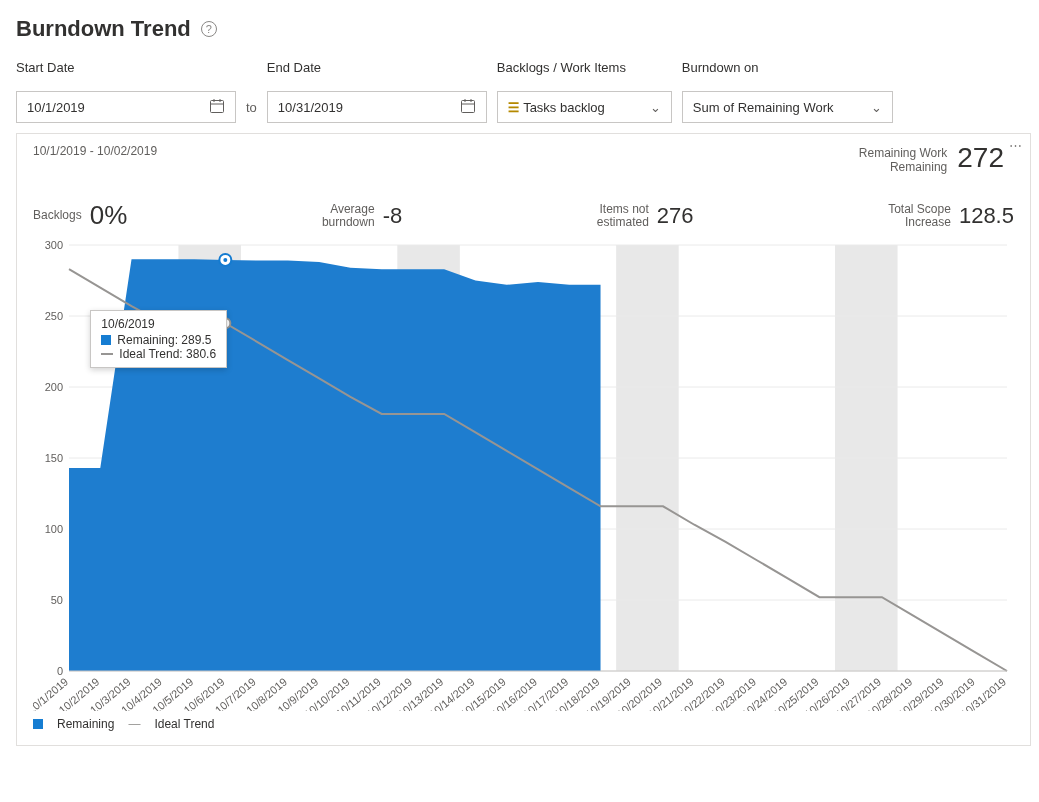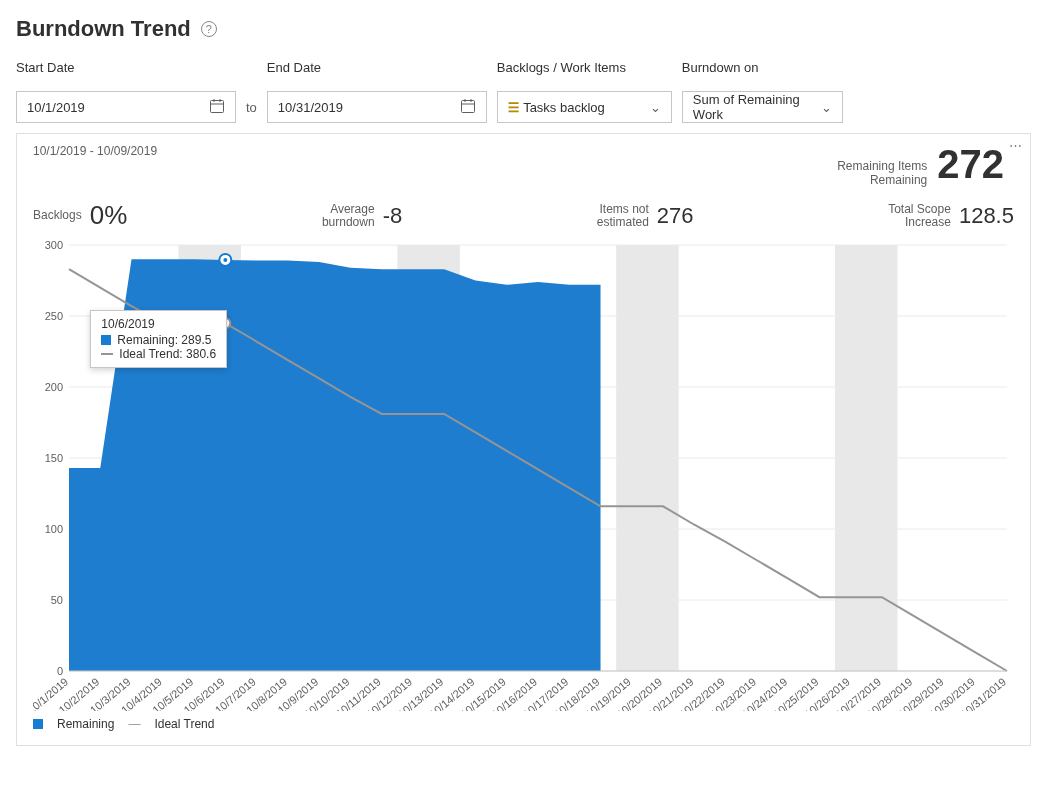--- a/index.html
+++ b/index.html
@@ -36,21 +36,21 @@
   .filter-label { font-size: 13px; color: var(--text); }
   .input-like {
     display: flex; align-items: center; justify-content: space-between;
     gap: 8px; padding: 6px 10px; height: 32px;
     background: #fff; border: 1px solid var(--border);
   }
   .date-input { width: 220px; }
   .to-sep { padding-bottom: 8px; color: var(--muted); }
   .dropdown { cursor: pointer; }
   .dd-backlog { width: 175px; }
-  .dd-burndown { width: 161px; }
+  .dd-burndown { width: 211px; }
   .icon { color: #605e5c; }
   .backlog-glyph { color: #b58900; font-weight: bold; }
 
   .adv-col { display: flex; flex-direction: column; gap: 6px; }
   .checkbox-row { display: flex; align-items: flex-start; gap: 8px; }
   .checkbox {
     width: 18px; height: 18px; background: #0078d4;
     display: flex; align-items: center; justify-content: center;
     color: #fff; font-size: 12px; border-radius: 2px;
   }
@@ -63,21 +63,21 @@
     padding: 10px 16px 14px;
   }
   .card-more { position: absolute; top: 4px; right: 6px; color: #605e5c; letter-spacing: 2px; cursor: pointer; }
   .date-range { font-size: 12px; color: var(--muted); }
 
   .big-metric {
     position: absolute; top: 8px; right: 26px;
     display: flex; align-items: flex-end; gap: 10px;
   }
   .big-metric-labels { text-align: right; font-size: 12px; color: var(--muted); line-height: 14px; }
-  .big-metric-value { font-size: 40px; font-weight: 700; color: #323130; }
+  .big-metric-value { font-size: 28px; font-weight: 400; color: #323130; }
 
   .stats-row {
     display: flex; justify-content: space-between; align-items: center;
     margin-top: 42px; margin-bottom: 10px;
   }
   .stat { display: flex; align-items: center; gap: 8px; }
   .stat-label { font-size: 12px; color: var(--muted); text-align: right; line-height: 13px; }
   .stat-val { font-size: 22px; font-weight: 400; color: #323130; }
   .stat-val-lg { font-size: 26px; font-weight: 300; }
 
@@ -160,25 +160,25 @@
     <span class="filter-label">Burndown on</span>
     <div class="input-like dropdown dd-burndown">
       <span>Sum of Remaining Work</span>
       <span class="icon">⌄</span>
     </div>
   </div>
 </div>
 
 <div class="card">
   <span class="card-more">⋯</span>
-  <div class="date-range">10/1/2019 - 10/09/2019</div>
+  <div class="date-range">10/1/2019 - 10/02/2019</div>
 
   <div class="big-metric">
     <div class="big-metric-labels">
-      <div>Remaining Items</div>
+      <div>Remaining Work</div>
       <div>Remaining</div>
     </div>
     <div class="big-metric-value">272</div>
   </div>
 
   <div class="stats-row">
     <div class="stat">
       <span class="stat-label">Backlogs</span>
       <span class="stat-val-lg">0%</span>
     </div>

